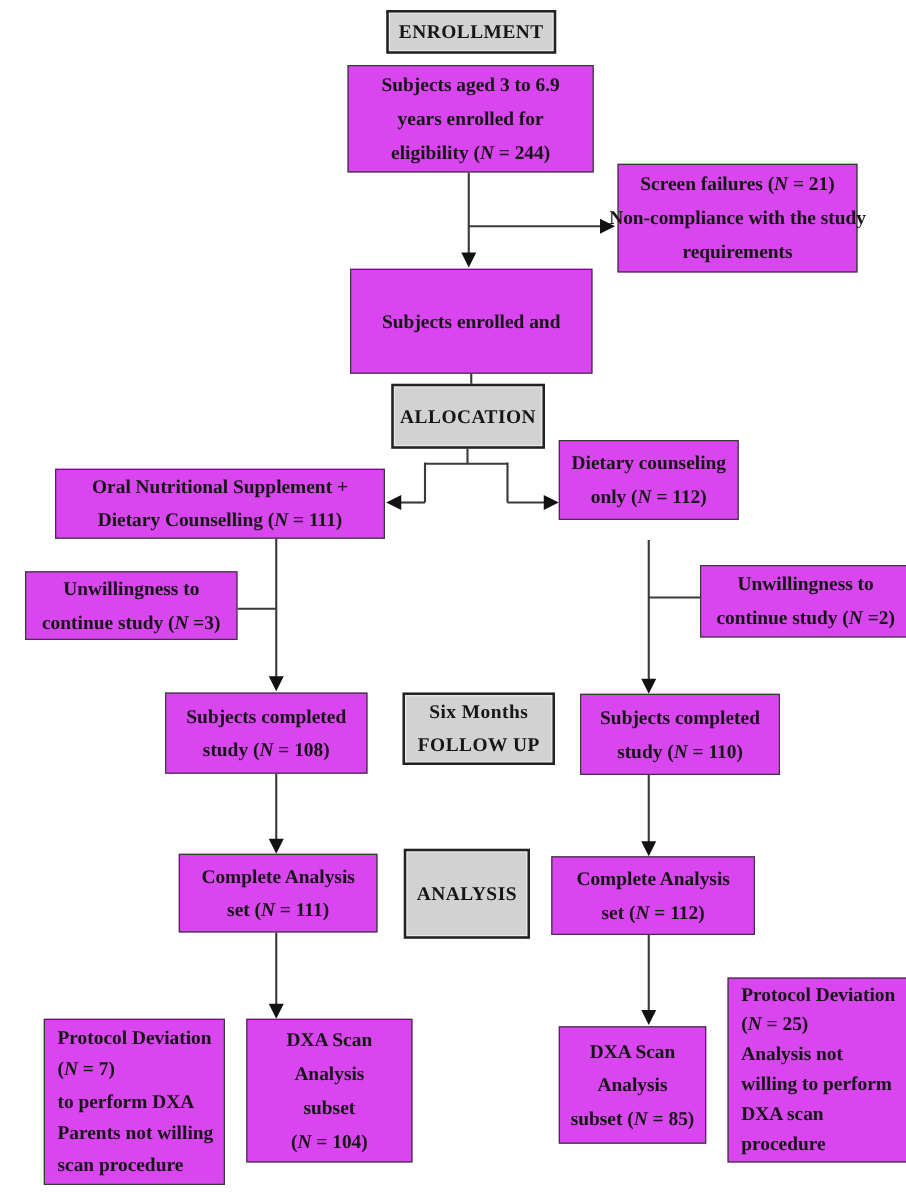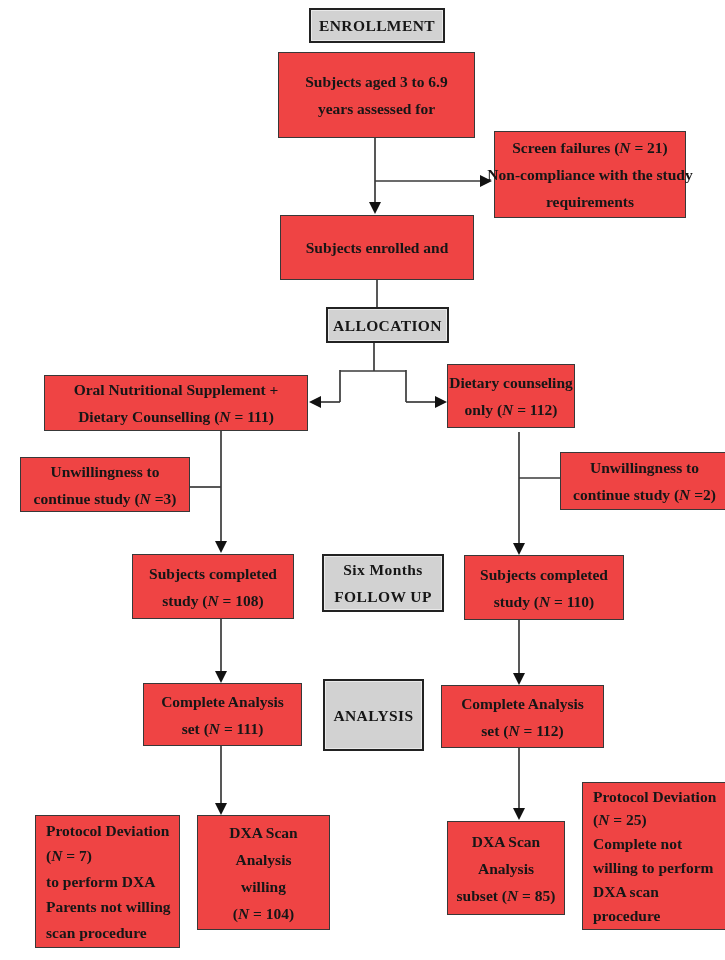--- a/index.html
+++ b/index.html
@@ -6,21 +6,21 @@
   body{width:725px;height:960px;overflow:hidden;}
   .canvas{
     position:relative;width:725px;height:960px;background:#ffffff;
     font-family:"Liberation Serif","DejaVu Serif",serif;
     font-weight:bold;color:#161616;margin-left:12px;
   }
   .wires{position:absolute;left:0;top:0;width:725px;height:960px;}
   .wires line{stroke:#3a3a3a;stroke-width:1.7;}
   .wires polygon{fill:#121212;}
   .box{
-    position:absolute;box-sizing:border-box;background:#ef4444;
+    position:absolute;box-sizing:border-box;background:#d946ef;
     border:1.6px solid #383838;
     display:flex;flex-direction:column;justify-content:center;align-items:center;
     text-align:center;
   }
   .stage{
     background:#d2d2d2;border:2.2px solid #222222;
     box-shadow:inset 0 0 0 1px #e9e9e9;
   }
   .line{line-height:27px;font-size:15.5px;white-space:nowrap;}
   .stage .line{letter-spacing:.4px;}
@@ -71,43 +71,44 @@
     <line x1="507" y1="748" x2="507" y2="809"></line>
     <polygon points="501,808 513,808 507,820"></polygon>
   </svg>
 
   <div class="box stage" style="left:297px;top:8px;width:136px;height:35px">
     <div class="line">ENROLLMENT</div>
   </div>
 
   <div class="box" style="left:266px;top:52px;width:197px;height:86px">
       <div class="line">Subjects aged 3 to 6.9</div>
-      <div class="line">years assessed for</div>
+      <div class="line">years enrolled for</div>
+      <div class="line">eligibility (<i>N</i> = 244)</div>
     </div>
 
   <div class="box" style="left:482px;top:131px;width:192px;height:87px">
       <div class="line">Screen failures (<i>N</i> = 21)</div>
       <div class="line">Non-compliance with the study</div>
       <div class="line">requirements</div>
     </div>
 
-  <div class="box" style="left:268px;top:215px;width:194px;height:65px">
+  <div class="box" style="left:268px;top:215px;width:194px;height:84px">
       <div class="line">Subjects enrolled and</div>
     </div>
 
-  <div class="box stage" style="left:314px;top:307px;width:123px;height:36px">
+  <div class="box stage" style="left:301px;top:307px;width:123px;height:52px">
     <div class="line">ALLOCATION</div>
   </div>
 
   <div class="box" style="left:32px;top:375px;width:264px;height:56px">
       <div class="line">Oral Nutritional Supplement +</div>
       <div class="line">Dietary Counselling (<i>N</i> = 111)</div>
     </div>
 
-  <div class="box" style="left:435px;top:364px;width:128px;height:64px">
+  <div class="box" style="left:435px;top:352px;width:144px;height:64px">
       <div class="line">Dietary counseling</div>
       <div class="line">only (<i>N</i> = 112)</div>
     </div>
 
   <div class="box" style="left:8px;top:457px;width:170px;height:55px">
       <div class="line">Unwillingness to</div>
       <div class="line">continue study (<i>N</i> =3)</div>
     </div>
 
   <div class="box" style="left:548px;top:452px;width:169px;height:58px">
@@ -148,32 +149,32 @@
       <div class="line">Protocol Deviation</div>
       <div class="line">(<i>N</i> = 7)</div>
       <div class="line">to perform DXA</div>
       <div class="line">Parents not willing</div>
       <div class="line">scan procedure</div>
     </div>
 
   <div class="box" style="left:185px;top:815px;width:133px;height:115px">
       <div class="line">DXA Scan</div>
       <div class="line">Analysis</div>
-      <div class="line">willing</div>
+      <div class="line">subset</div>
       <div class="line">(<i>N</i> = 104)</div>
     </div>
 
   <div class="box" style="left:435px;top:821px;width:118px;height:94px">
       <div class="line">DXA Scan</div>
       <div class="line">Analysis</div>
       <div class="line">subset (<i>N</i> = 85)</div>
     </div>
 
   <div class="box left-text proto-r" style="left:570px;top:782px;width:145px;height:148px">
       <div class="line">Protocol Deviation</div>
       <div class="line">(<i>N</i> = 25)</div>
-      <div class="line">Complete not</div>
+      <div class="line">Analysis not</div>
       <div class="line">willing to perform</div>
       <div class="line">DXA scan</div>
       <div class="line">procedure</div>
     </div>
 
 </div>
 
 </body></html>

